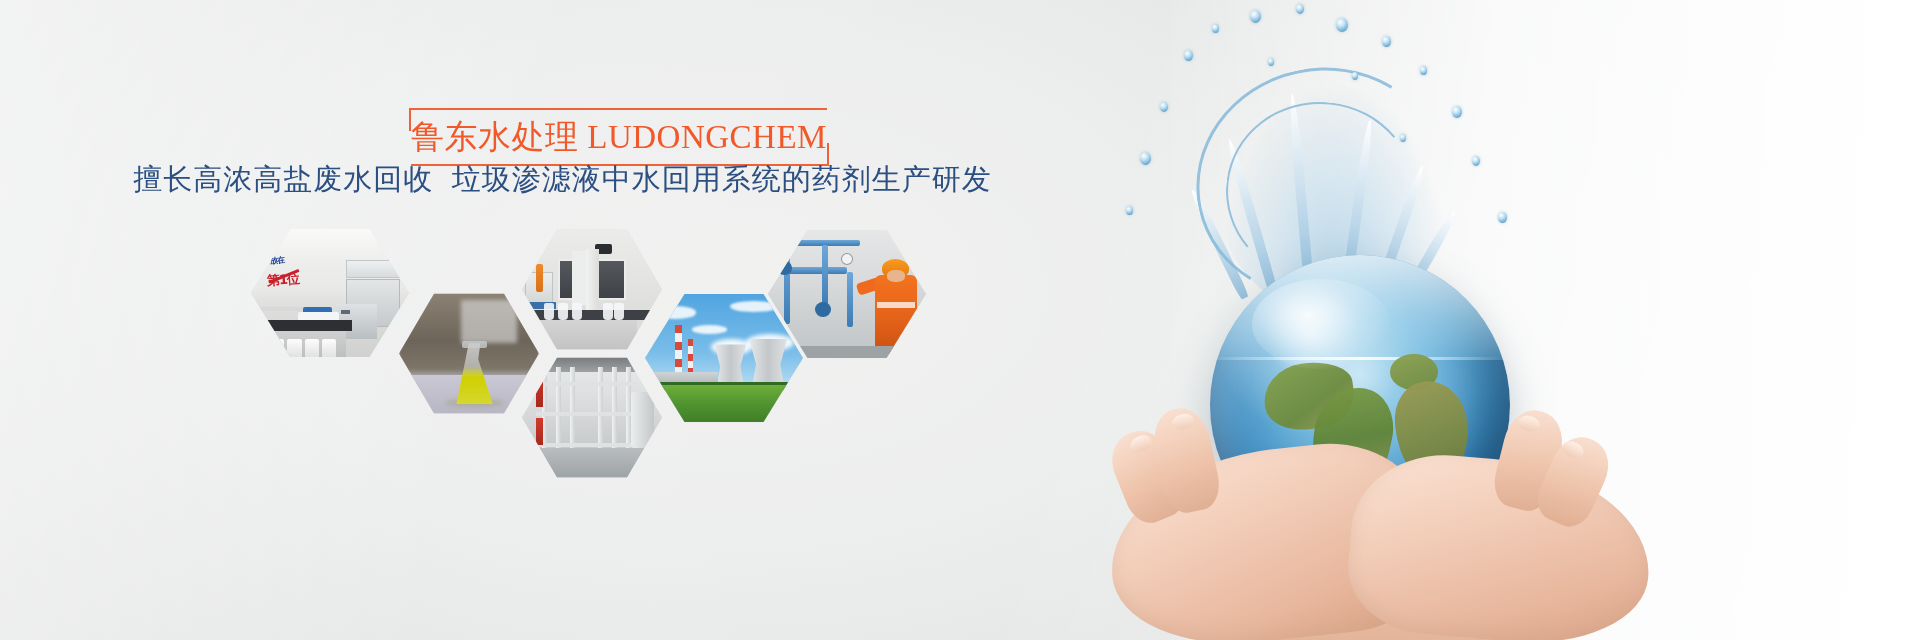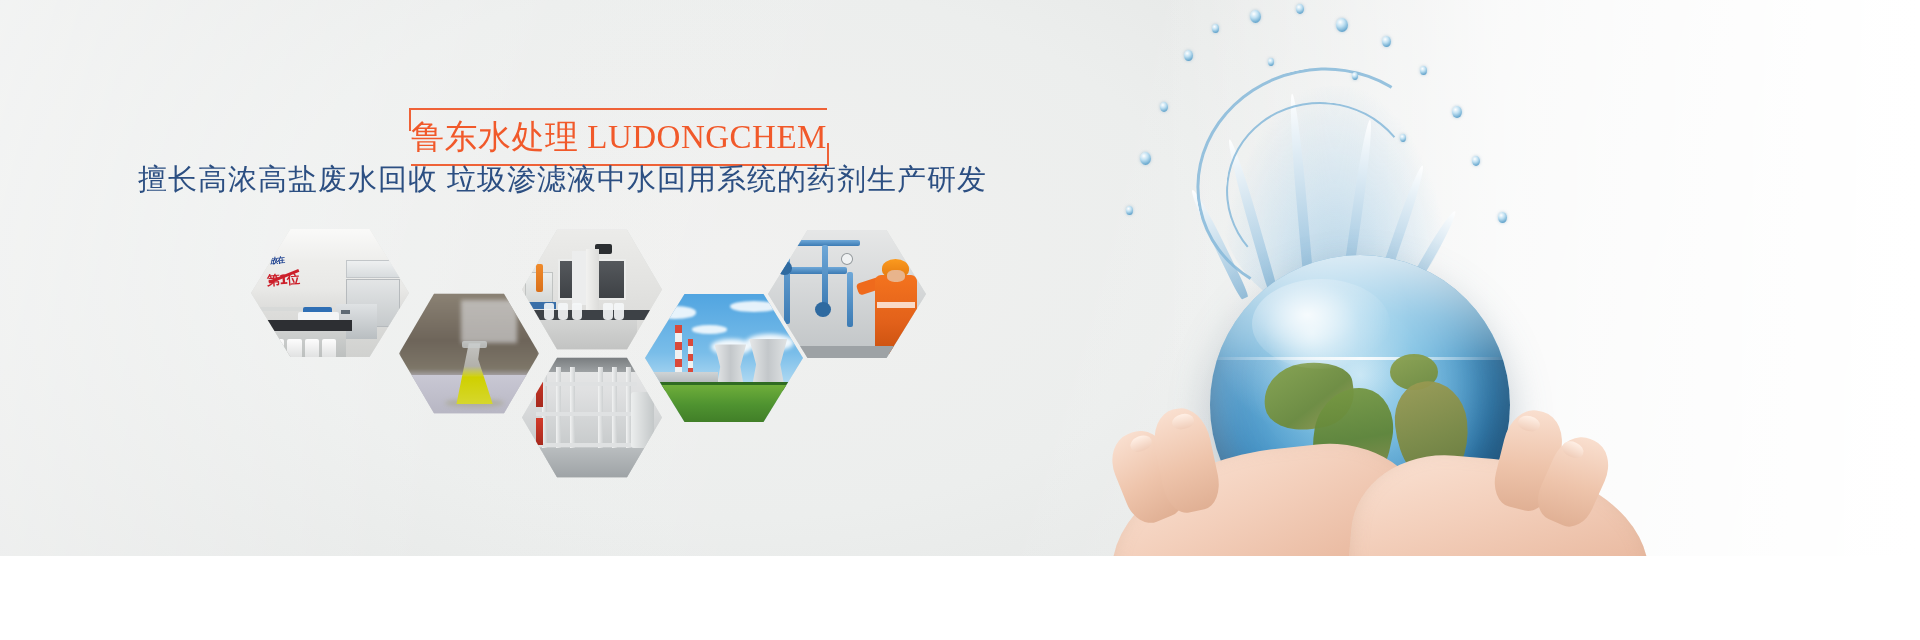--- a/index.html
+++ b/index.html
@@ -6,21 +6,21 @@
   * { margin:0; padding:0; box-sizing:border-box; }
   html, body {
     width:1920px; height:640px;
     overflow:hidden;
     font-family:"Liberation Sans", sans-serif;
     background:#ffffff;
   }
 
   .banner {
     position:relative;
-    width:1920px; height:556px;
+    width:1920px; height:640px;
     overflow:hidden;
     background:
       radial-gradient(ellipse 1100px 640px at 38% 45%, #f1f1f0 0%, #eceeed 42%, #e4e6e5 72%, #dddfde 100%),
       linear-gradient(180deg,#f4f5f4 0%,#eceeed 50%,#e6e8e7 100%);
   }
   
   .bg-sheen {
     position:absolute; inset:0;
     background:linear-gradient(105deg, rgba(255,255,255,0.55) 0%, rgba(255,255,255,0.05) 28%,
                 rgba(255,255,255,0.0) 55%, rgba(255,255,255,0.35) 78%, rgba(255,255,255,0.75) 100%);
@@ -60,21 +60,21 @@
     color:#f1592a;
     white-space:nowrap;
     line-height:1;
   }
 
   
   .subtitle {
     position:absolute;
     left:0; top:160px; width:1125px;
     text-align:center;
-    font-family:Liberation Sans, sans-serif;
+    font-family:Liberation Mono, monospace;
     font-size:29px;
     font-weight:400;
     letter-spacing:1px;
     color:#2c4f82;
     white-space:nowrap;
   }
 
   
   .hex-cluster { position:absolute; left:0; top:0; width:1000px; height:640px; }
 

